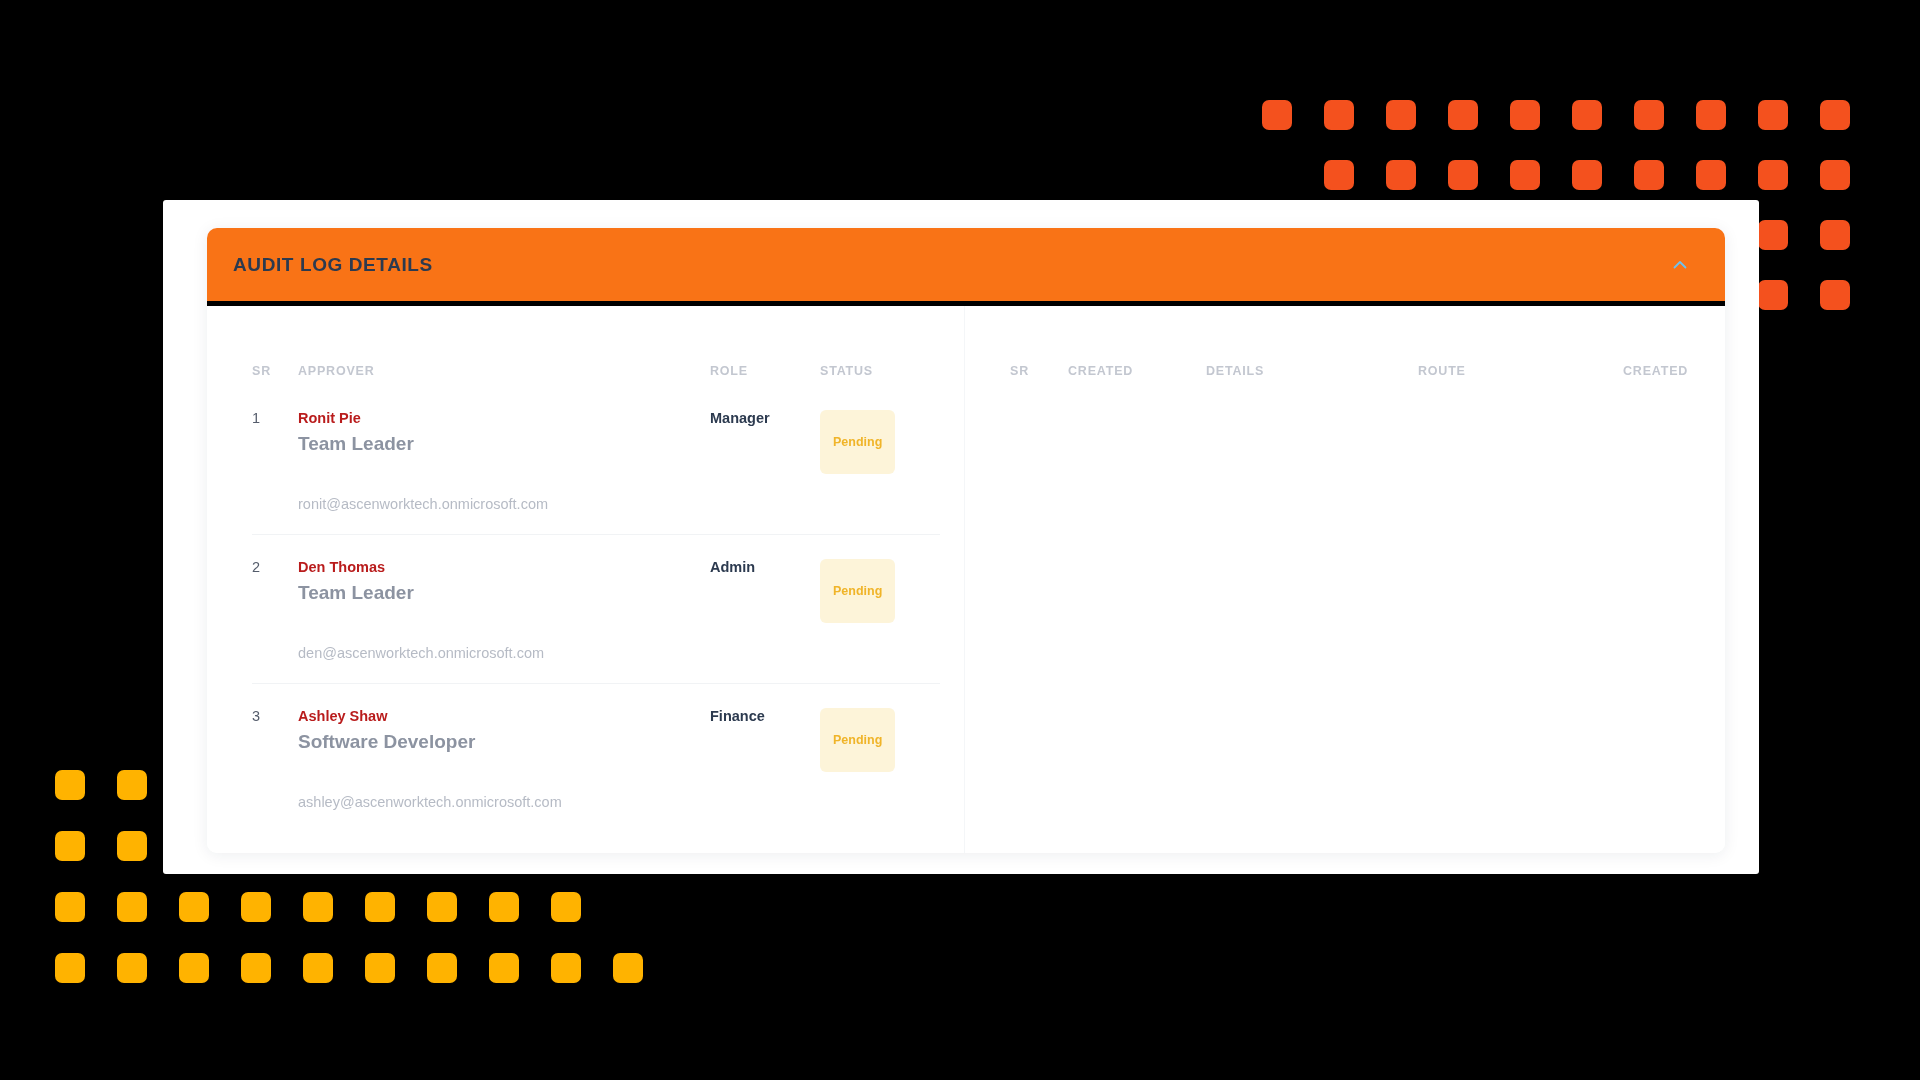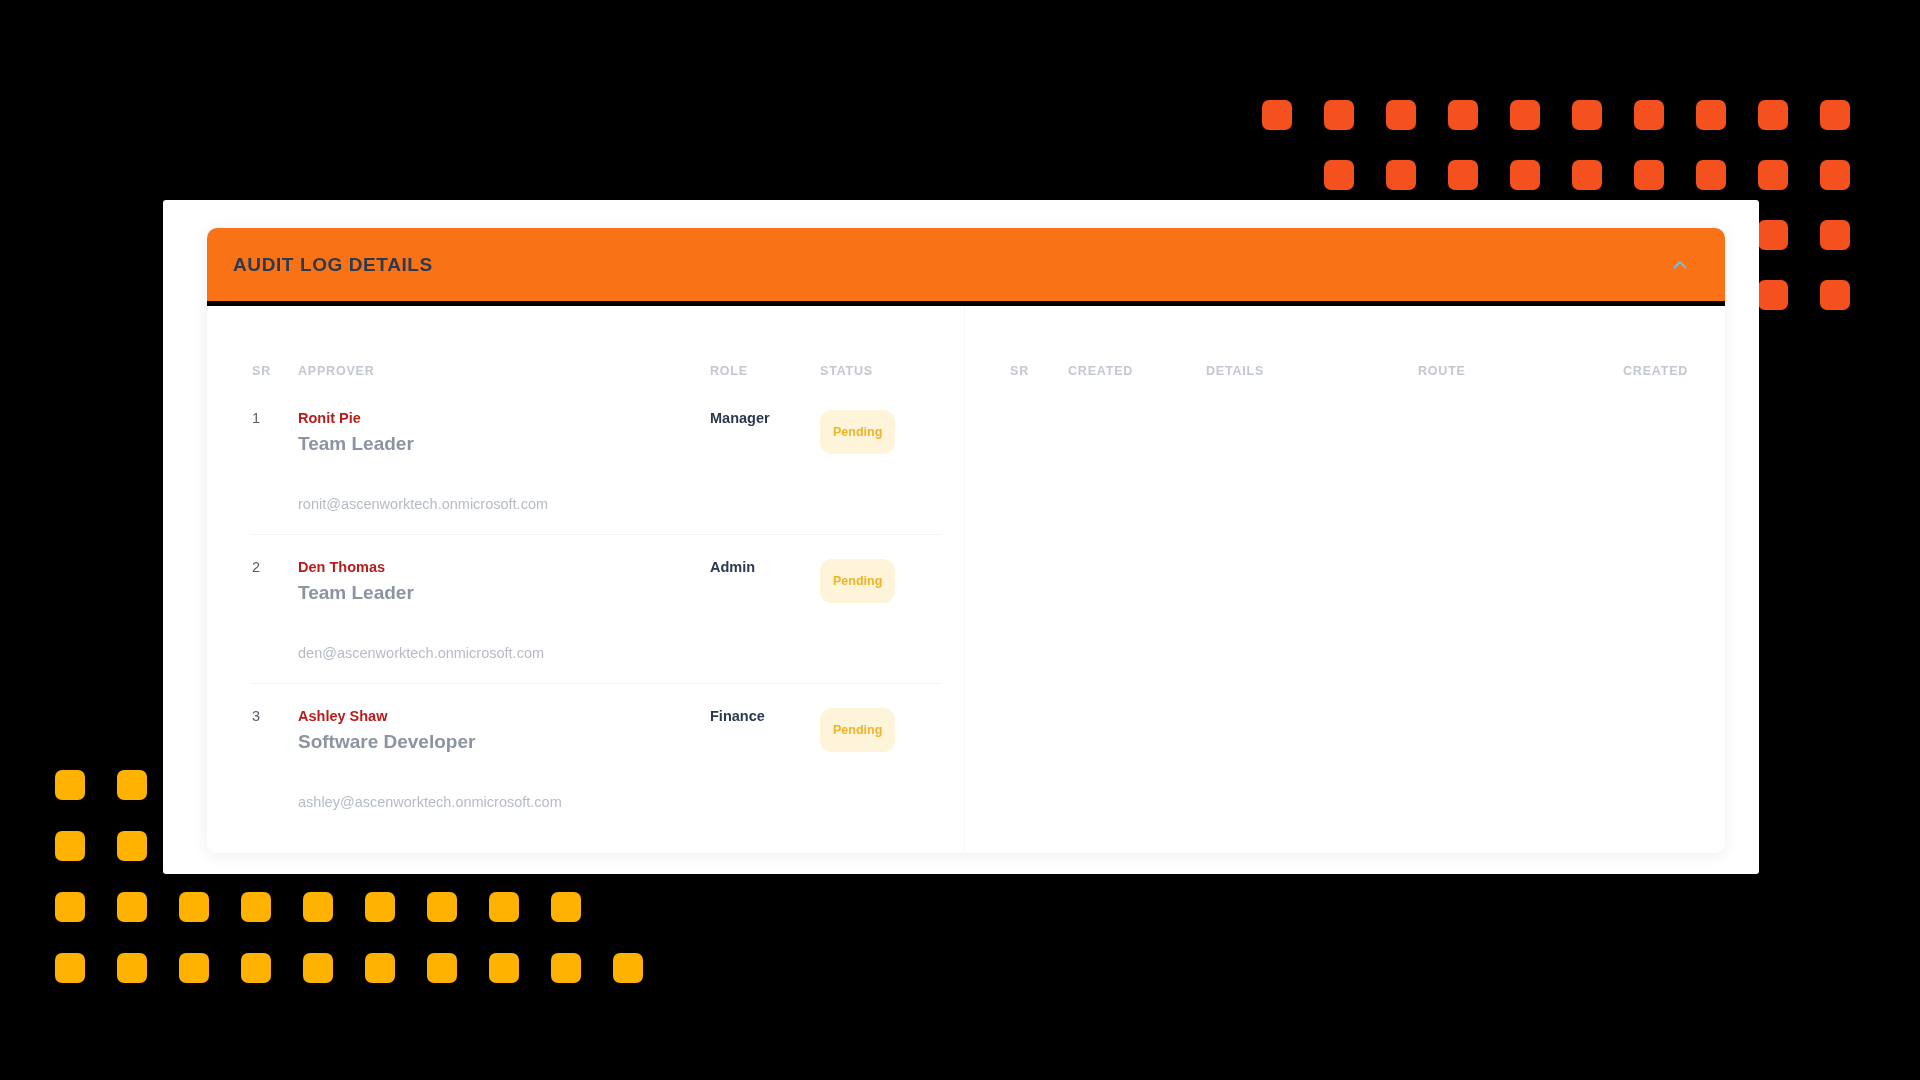--- a/index.html
+++ b/index.html
@@ -173,22 +173,22 @@
     color: #b6bbc5;
     margin-top: 41px;
   }
   .cell-role {
     font-size: 14.5px;
     font-weight: bold;
     color: #2c3a4f;
   }
   .status-badge {
     display: inline-block;
-    padding: 15px 13px;
-    border-radius: 12px;
+    padding: 25px 13px;
+    border-radius: 6px;
     background: #fdf4d9;
     color: #f0b429;
     font-size: 12.5px;
     font-weight: bold;
   }
 
   
   #communication-table col.c-sr   { width: 58px; }
   #communication-table col.c-crt  { width: 138px; }
   #communication-table col.c-dec  { width: 212px; }

